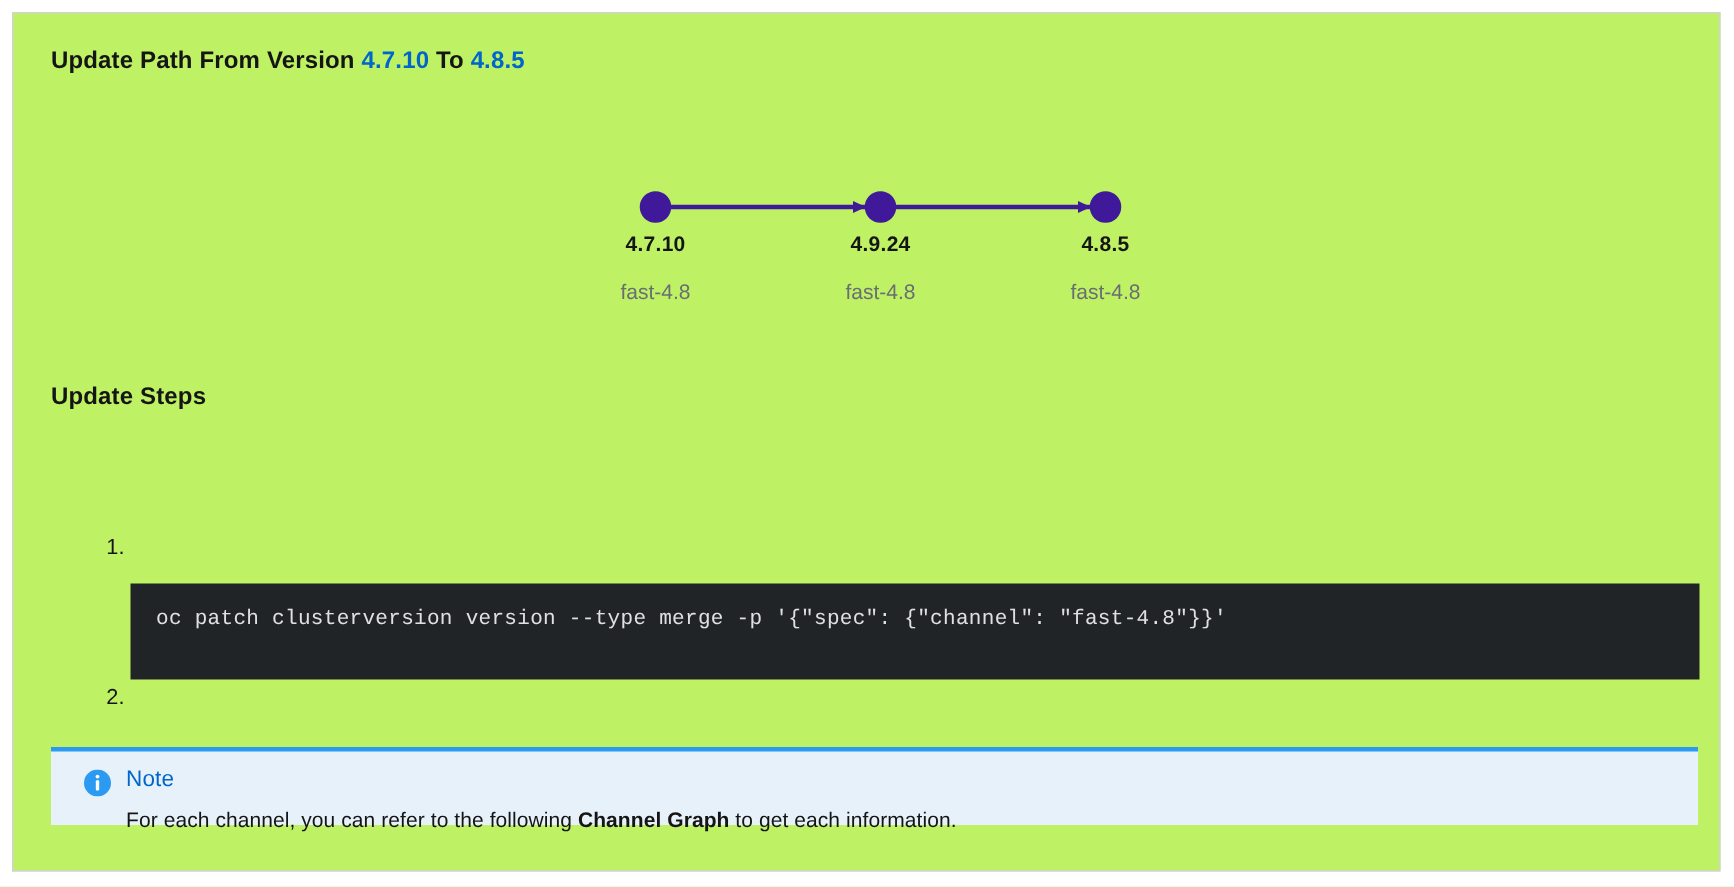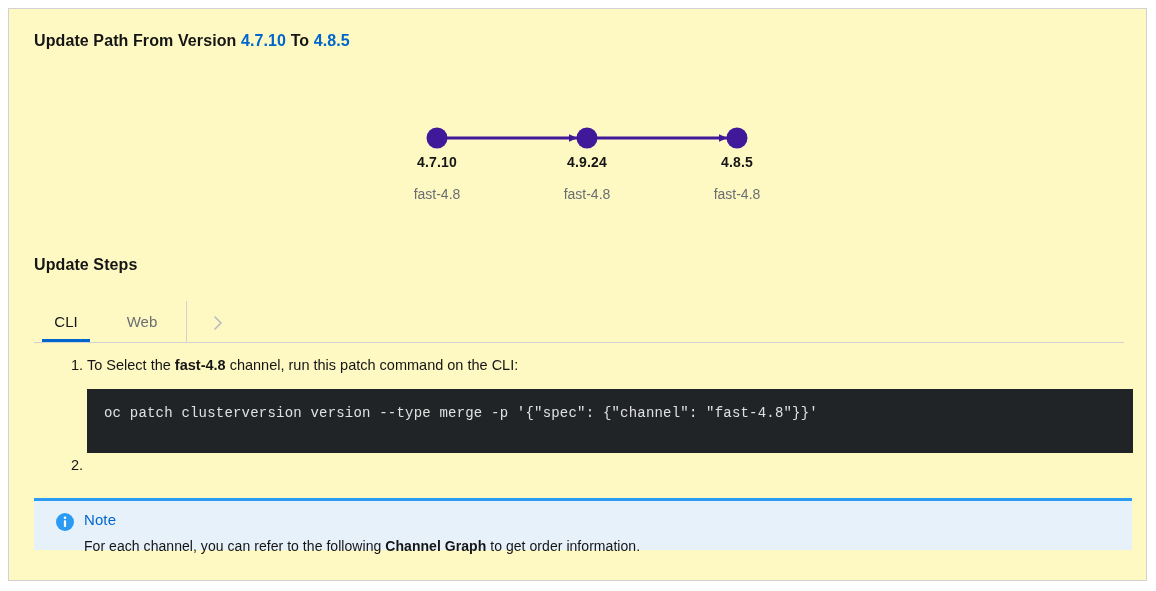--- a/index.html
+++ b/index.html
@@ -15,21 +15,21 @@
     color: #151515;
     -webkit-font-smoothing: antialiased;
   }
 
   .card {
     position: absolute;
     left: 8px;
     top: 8px;
     width: 1139px;
     height: 573px;
-    background: #fef9c3;
+    background: #bef264;
     border: 1px solid #d2d2d2;
     box-sizing: border-box;
     overflow: hidden;
   }
 
   
   .page-title {
     position: absolute;
     left: 25px;
     top: 23px;
@@ -286,53 +286,41 @@
       </div>
       <div class="node-col" style="left:653px;">
         <div class="version">4.8.5</div>
         <div class="channel">fast-4.8</div>
       </div>
     </div>
   </div>
 
   <div class="section-title">Update Steps</div>
 
-  <div class="tabs">
-    <div class="tab tab-cli">CLI</div>
-    <div class="tab tab-web">Web</div>
-    <div class="tab tab-scroll">
-      <svg width="10" height="14" viewBox="0 0 10 14">
-        <path d="M2,1 L8,7 L2,13" fill="none" stroke="#b8bbbe" stroke-width="1.6" stroke-linecap="round" stroke-linejoin="round"></path>
-      </svg>
-    </div>
-  </div>
 
   <div class="steps">
 
     <div class="step1-row">
       <span class="step-marker">1.</span>
-      <span class="step-text">
-        <span>To Select the </span><b class="strong">fast-4.8</b><span> channel, run this patch command on the CLI:</span>
-      </span>
     </div>
 
     <div class="code-block">
       <code>oc patch clusterversion version --type merge -p '{"spec": {"channel": "fast-4.8"}}'</code>
     </div>
 
     <div class="step2-row">
       <span class="step-marker">2.</span>
     </div>
   </div>
 
   <div class="alert">
     <svg class="alert-icon" viewBox="0 0 16 16">
       <circle cx="8" cy="8" r="8" fill="#2b9af3"></circle>
       <circle cx="8" cy="4.2" r="1.15" fill="#ffffff"></circle>
       <rect x="7" y="6.4" width="2" height="6" rx="0.6" fill="#ffffff"></rect>
     </svg>
     <div class="alert-title">Note</div>
     <div class="alert-body">
-      <span>For each channel, you can refer to the following </span><b class="strong">Channel Graph</b><span> to get order information.</span>
+      <span>For each channel, you can refer to the following </span><b class="strong">Channel Graph</b><span> to get each information.</span>
     </div>
   </div>
 
 </div>
 
 </body></html>

